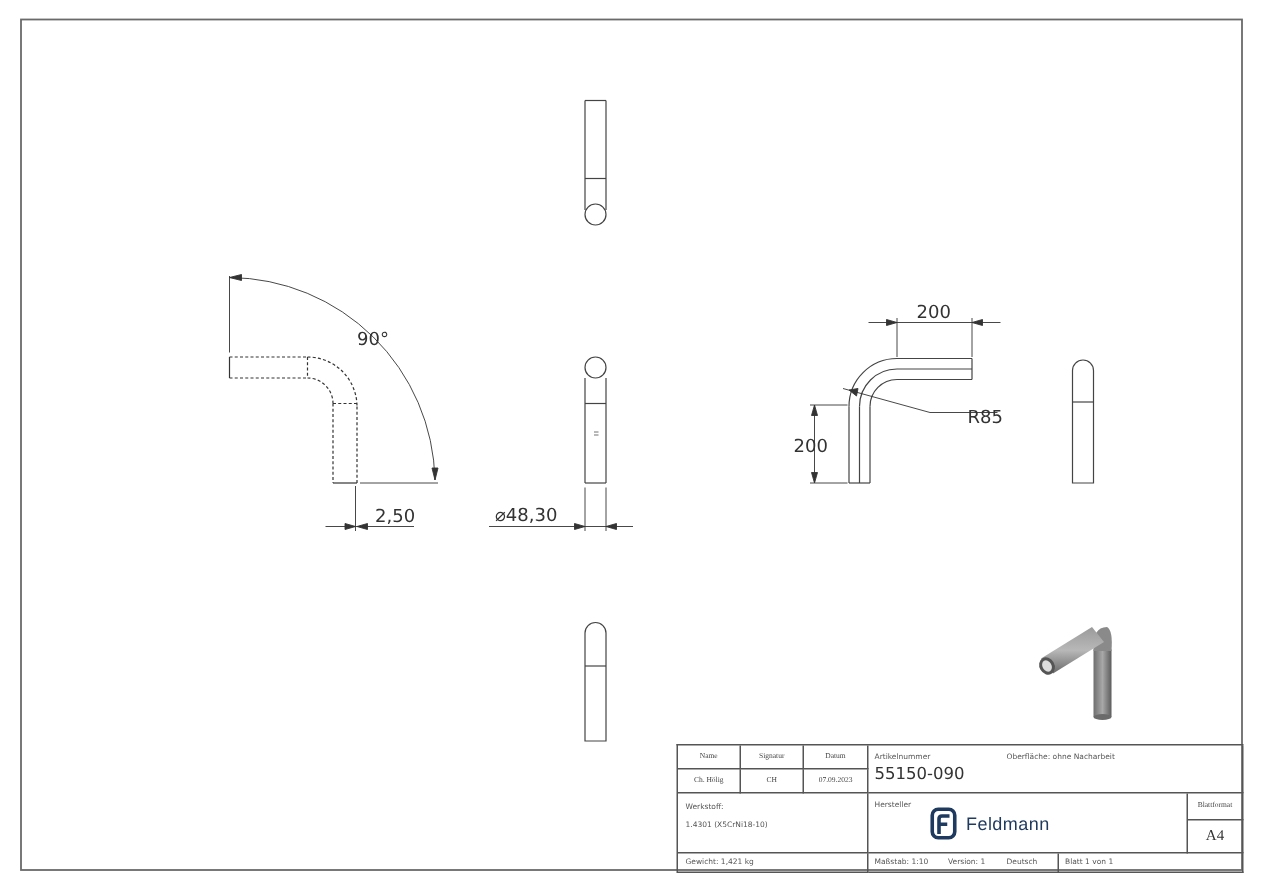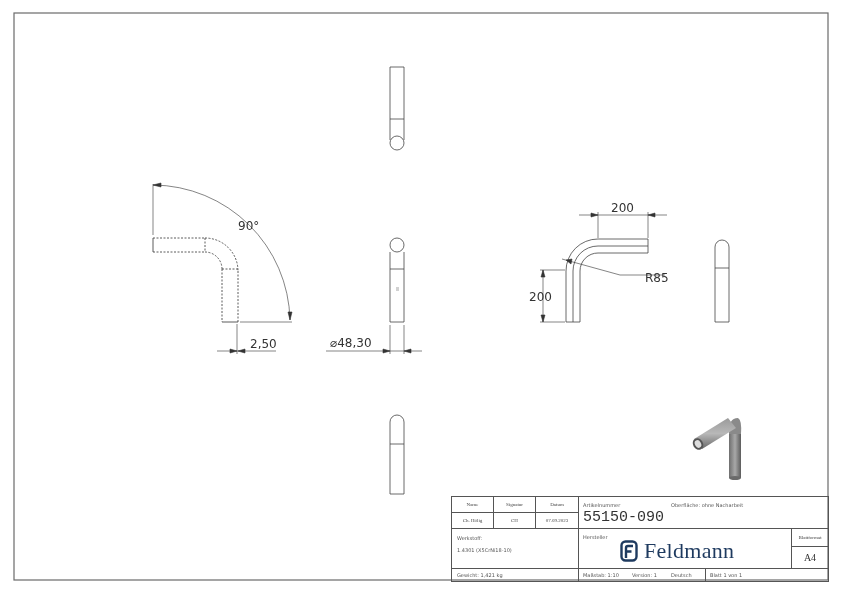--- a/index.html
+++ b/index.html
@@ -1,24 +1,24 @@
 <!DOCTYPE html>
 <html><head>
 <meta charset="utf-8">
 <style>
   html,body{margin:0;padding:0;background:#fff;}
   body{width:842px;height:595px;position:relative;overflow:hidden;font-family:"DejaVu Sans","Liberation Sans",sans-serif;}
   #sheet{position:absolute;left:0;top:0;width:842px;height:595px;}
   .tb{position:absolute;left:451px;top:496px;width:377px;height:85px;border-top:1px solid #555;border-left:1px solid #555;font-family:"DejaVu Sans",sans-serif;color:#333;}
   .cell{position:absolute;box-sizing:border-box;border-right:1px solid #555;border-bottom:1px solid #555;font-size:5px;color:#444;}
   .lbl{position:absolute;font-size:5px;color:#555;white-space:nowrap;}
-  .big{position:absolute;font-size:15px;color:#333;white-space:nowrap;font-family:Liberation Mono, monospace;}
+  .big{position:absolute;font-size:11px;color:#333;white-space:nowrap;}
   .ctr{display:flex;align-items:center;justify-content:center;font-family:Liberation Serif, serif;}
   .logo{position:absolute;left:620px;top:538px;display:flex;align-items:center;gap:6px;}
-  .logo-text{font-size:22px;color:#1e3a5f;letter-spacing:0.3px;font-family:Liberation Serif, serif;}
+  .logo-text{font-size:12px;color:#1e3a5f;letter-spacing:0.3px;font-family:Liberation Sans, sans-serif;}
 </style>
 </head>
 <body>
 
 <svg id="sheet" width="842" height="595" viewBox="0 0 842 595" xmlns="http://www.w3.org/2000/svg" font-family="DejaVu Sans, sans-serif">
 
   <rect x="14" y="13" width="814" height="567" fill="none" stroke="#6a6a6a" stroke-width="1.2"></rect>
 
   <g stroke="#333" stroke-width="0.8" fill="none">
     <line x1="153" y1="238" x2="205" y2="238" stroke-dasharray="2,1.5"></line>

